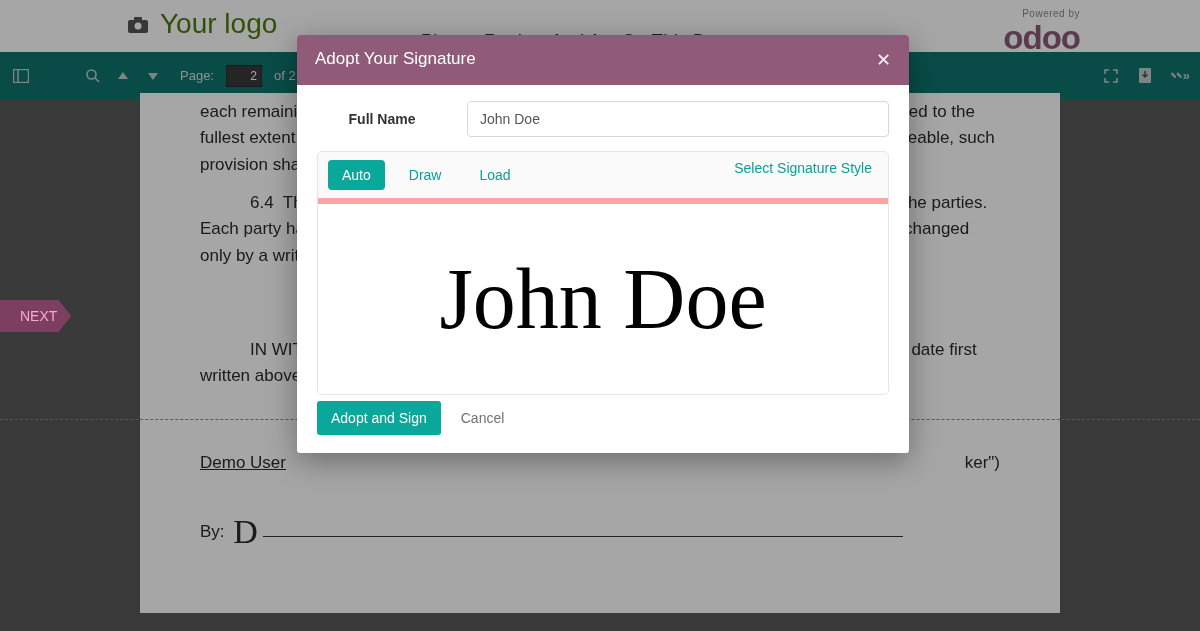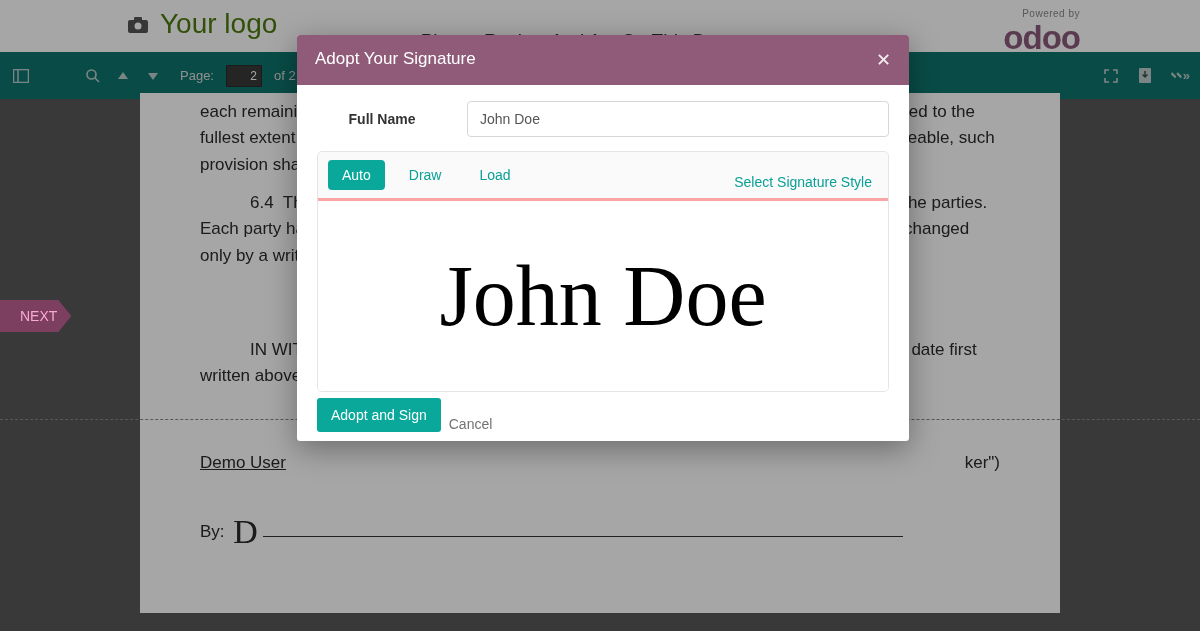--- a/index.html
+++ b/index.html
@@ -37,29 +37,29 @@
 
 .modal { position: absolute; left: 297px; top: 35px; width: 612px; background: #fff; z-index: 30; border-radius: 3px; box-shadow: 0 8px 30px rgba(0,0,0,0.35); overflow: hidden; }
 .modal-head { background: #8f5b78; color: #fff; padding: 14px 18px; display: flex; justify-content: space-between; align-items: flex-start; }
 .modal-title { font-size: 17px; font-weight: 500; }
 .modal-close { font-size: 18px; cursor: pointer; opacity: 0.9; }
 .modal-body { padding: 16px 20px 0 20px; }
 .fn-row { display: flex; align-items: center; gap: 20px; margin-bottom: 14px; }
 .fn-label { width: 130px; text-align: center; font-weight: 700; font-size: 14px; color: #333; }
 .fn-input { flex: 1; height: 36px; border: 1px solid #d7d7d7; border-radius: 4px; padding: 0 12px; font-size: 14px; color: #555; }
 .sig-panel { border: 1px solid #e5e5e5; border-radius: 5px; background: #fafafa; overflow: hidden; }
-.sig-tabs { display: flex; align-items: flex-end; padding: 8px 10px; gap: 10px; border-bottom: 3px solid #fca5a5; }
+.sig-tabs { display: flex; align-items: flex-start; padding: 8px 10px; gap: 10px; border-bottom: 6px solid #fca5a5; }
 .tab-btn { border: none; background: transparent; color: #0aa097; font-size: 14px; padding: 7px 14px; cursor: pointer; border-radius: 4px; font-weight: 500; }
 .tab-btn.active { background: #0aa89b; color: #fff; }
 .tab-spacer { flex: 1; }
 .style-link { color: #0aa097; font-size: 14px; cursor: pointer; margin-right: 6px; }
 .sig-canvas { background: #fff; height: 190px; display: flex; align-items: center; justify-content: center; }
 .sig-script-lg { font-family: "Brush Script MT", "Segoe Script", cursive; font-size: 86px; color: #000; line-height: 1; }
 .legal { font-size: 13.5px; color: #555; line-height: 1.5; padding: 14px 2px; }
-.modal-footer { padding: 6px 20px 9px 20px; display: flex; gap: 8px; align-items: flex-end; }
+.modal-footer { padding: 6px 20px 18px 20px; display: flex; gap: 20px; align-items: center; }
 .btn-primary { background: #0aa89b; color: #fff; border: none; padding: 9px 14px; font-size: 14px; border-radius: 3px; cursor: pointer; font-weight: 500; }
 .btn-link { background: transparent; border: none; color: #737373; font-size: 14px; cursor: pointer; }
 
 .dashed { position:absolute; left:0; right:0; top: 320px; border-top: 1px dashed #888; z-index: 3; }
 </style>
 </head>
 <body>
 
 <div class="top-header">
   <div class="logo-area">

